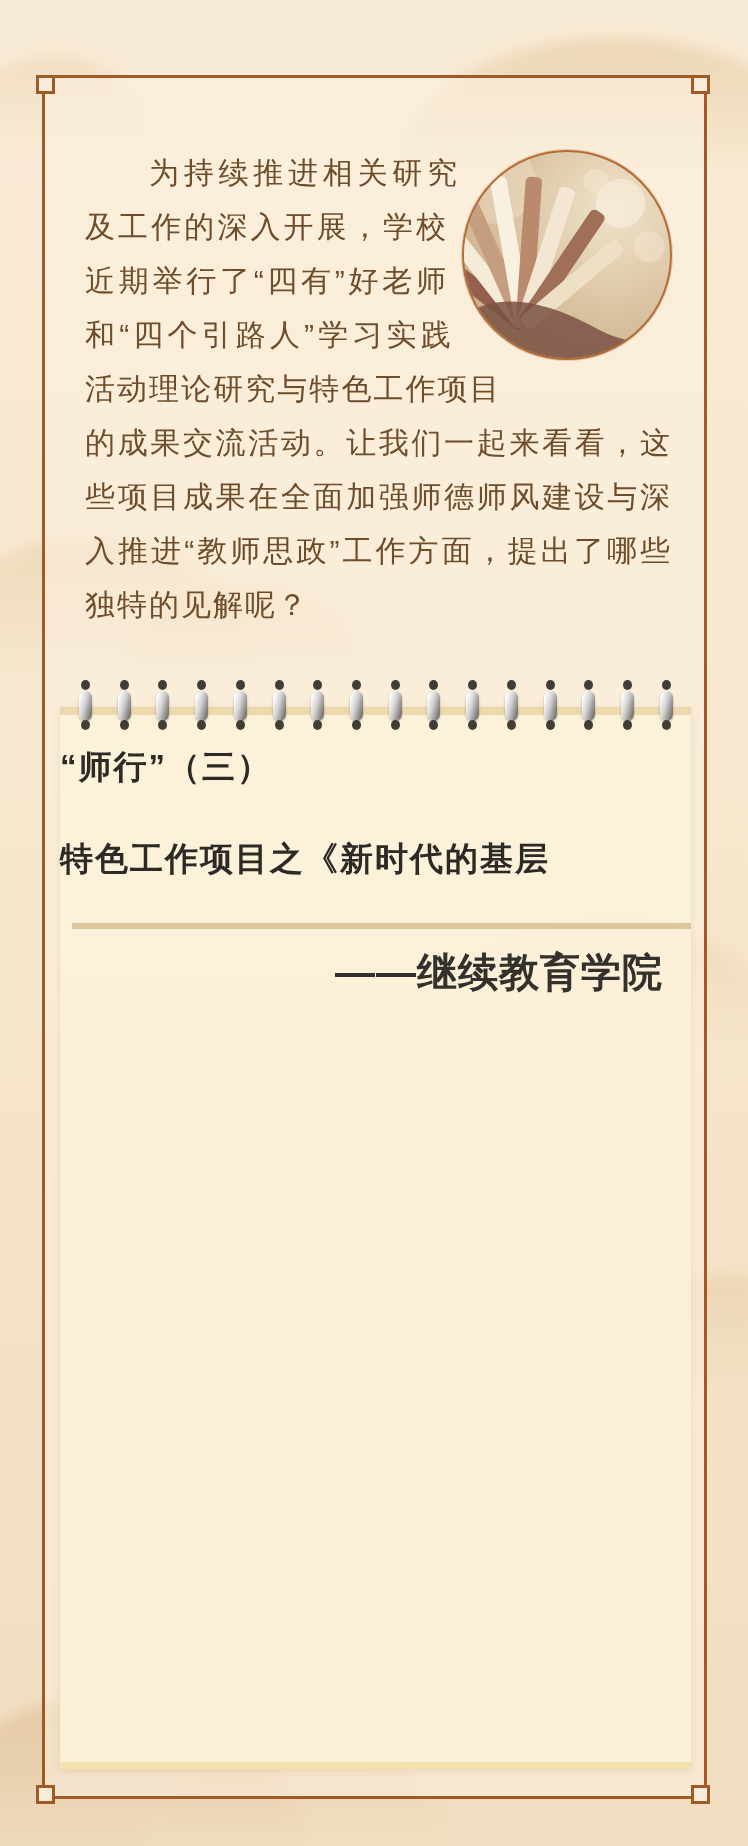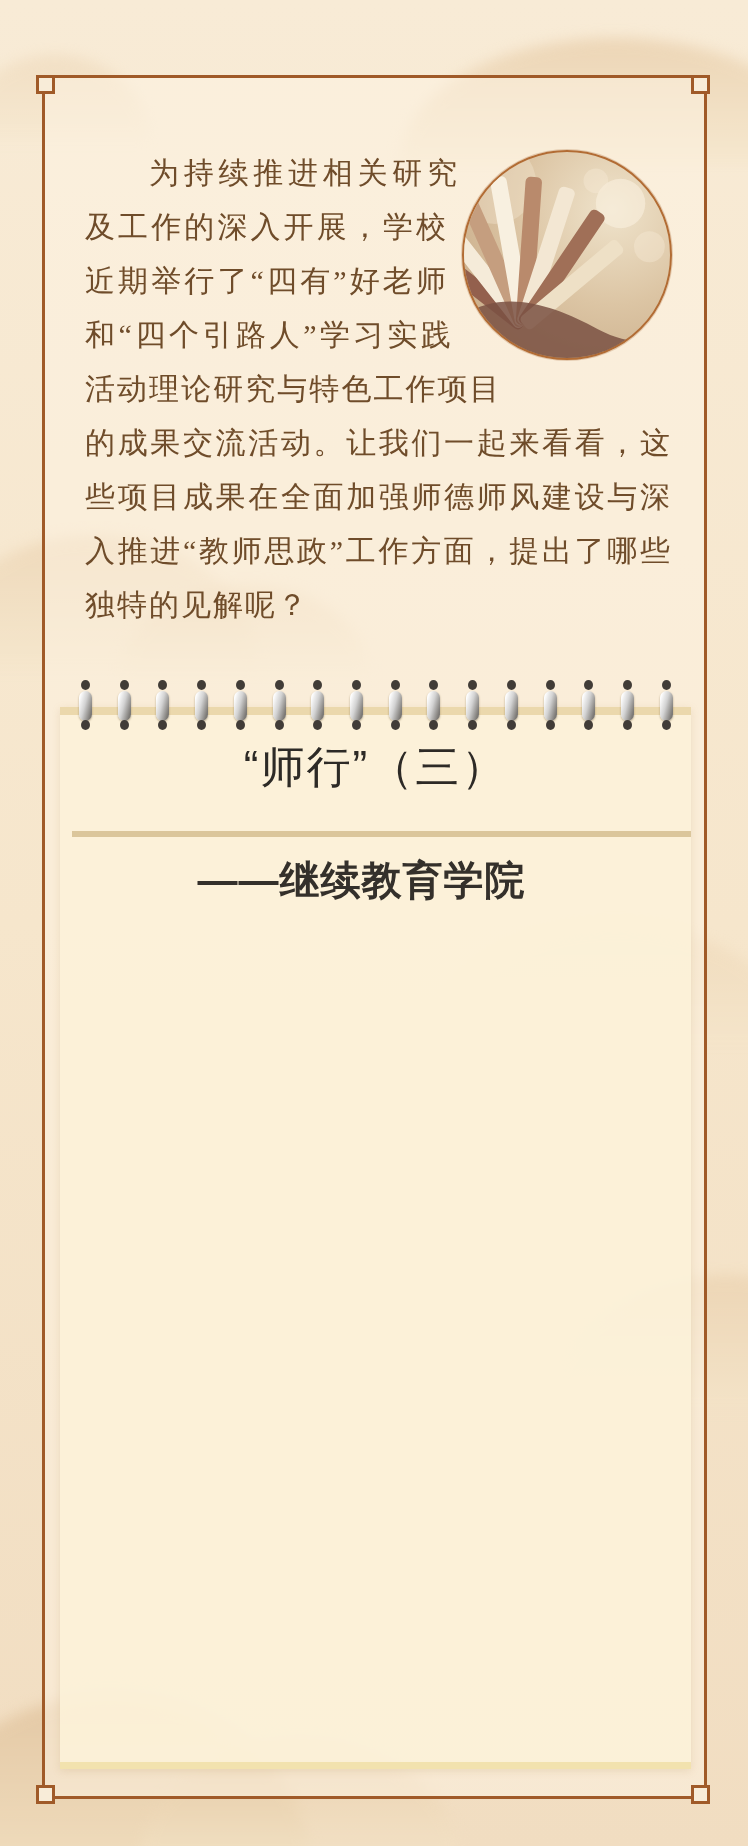--- a/index.html
+++ b/index.html
@@ -43,21 +43,21 @@
   .book-circle{
     float:right;width:206px;height:206px;border-radius:50%;
     border:2px solid #b26c34;margin:4px 0 14px 14px;overflow:hidden;
     shape-outside:circle(52%);
     background:radial-gradient(circle at 72% 28%,#efe3cb 0%,#dcc5a4 45%,#c3a581 100%);
     box-shadow:0 0 0 1px rgba(160,90,40,.25);
   }
   .book-circle svg{display:block;width:100%;height:100%;}
   .intro{
     margin:0;font-size:30px;line-height:54px;letter-spacing:2px;
-    color:#6f4c2a;text-align:justify;text-indent:64px;font-family:Liberation Serif, serif;
+    color:#6f4c2a;text-align:justify;text-indent:64px;
   }
 
   
   .rings{
     position:absolute;left:34px;top:602px;width:594px;height:50px;
     display:flex;justify-content:space-between;z-index:3;
   }
   .ring{position:relative;width:13px;height:50px;}
   .ring-dot{
     position:absolute;left:2px;width:9px;height:10px;border-radius:50%;
@@ -75,30 +75,30 @@
   .panel{
     position:absolute;left:15px;top:629px;width:631px;height:1062px;
     box-sizing:border-box;
     background:rgba(252,241,216,0.88);
     border-top:8px solid rgba(233,212,165,0.85);
     border-bottom:7px solid rgba(242,226,172,0.95);
     box-shadow:0 2px 8px rgba(180,140,80,0.18);
     z-index:2;
   }
   .nb-title{
-    margin-top:12px;text-align:center;font-weight:normal;font-size:44px;
+    margin-top:12px;text-align:left;font-weight:bold;font-size:33px;
     line-height:80px;color:#2d2a26;letter-spacing:2px;white-space:nowrap;
   }
   .divider{height:6px;background:#dbc69b;margin:24px 0 0 12px;}
   .body-text{
     margin:27px 22px 0 22px;font-size:37px;line-height:71px;
     letter-spacing:1.5px;color:#38342f;text-align:justify;text-indent:76px;
   }
   .attribution{
-    margin:16px 28px 0 0;text-align:center;font-size:40px;font-weight:bold;
+    margin:16px 28px 0 0;text-align:right;font-size:40px;font-weight:bold;
     color:#34302b;letter-spacing:1px;
   }
 </style>
 </head>
 <body>
 
 <div class="page">
 
   <div class="mountain m1"></div>
   <div class="mountain m2"></div>
@@ -216,18 +216,19 @@
         </span>
         <span class="ring">
           <span class="ring-dot top"></span>
           <span class="ring-loop"></span>
           <span class="ring-dot bottom"></span>
         </span>
       </div>
 
     <div class="panel">
       <div class="nb-title">“师行”（三）</div>
+      <div class="nb-title">特色工作项目之《新时代的基层</div>
       <div class="divider"></div>
       <p class="attribution">——继续教育学院</p>
     </div>
   </div>
 
 </div>
 
 </body></html>

